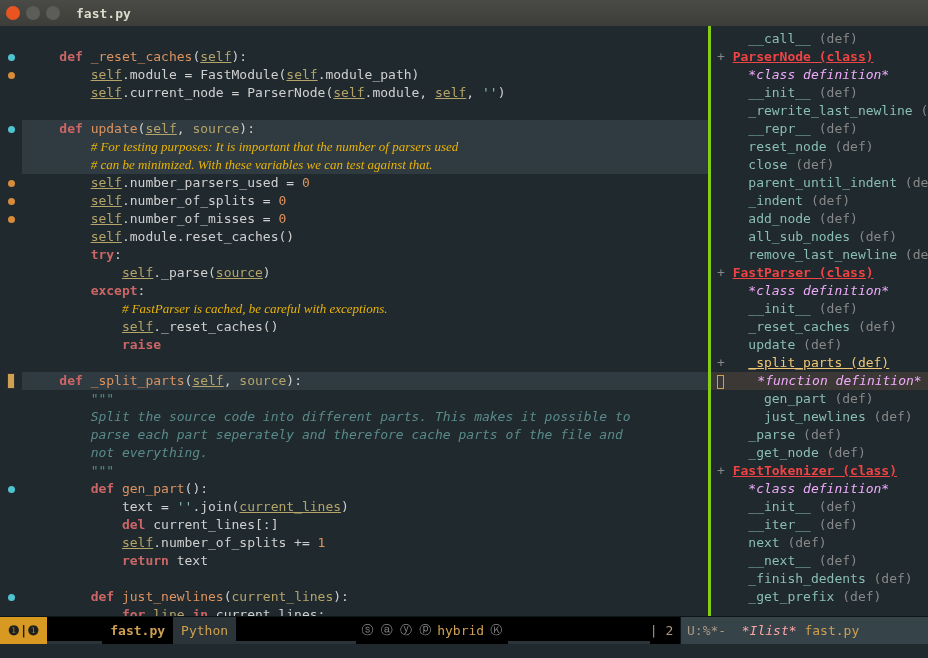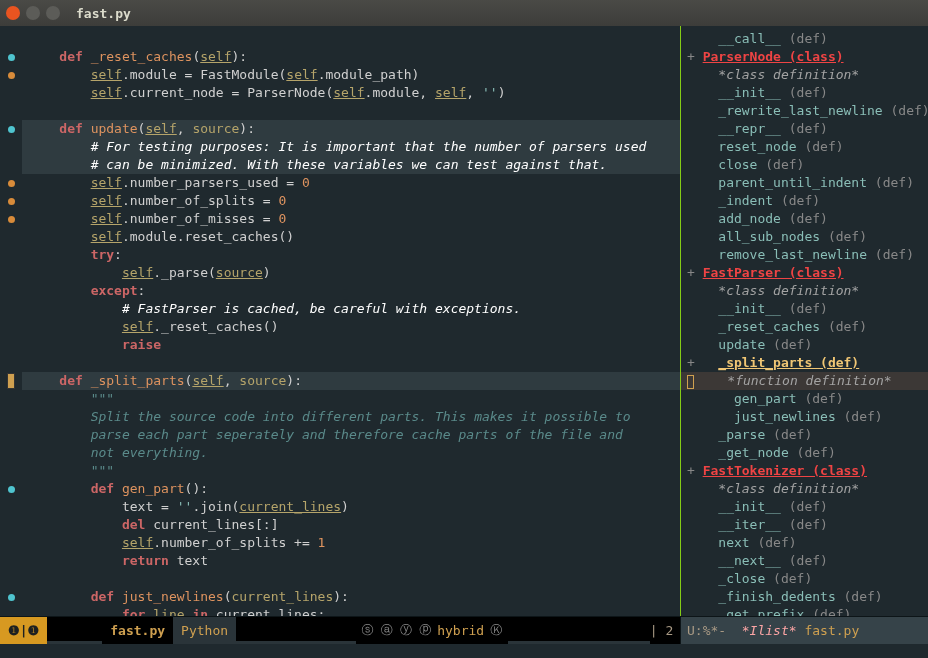--- a/index.html
+++ b/index.html
@@ -79,49 +79,49 @@
 .line { height: 18px; padding-left: 6px; }
 .line.hl { background: #2f3b40; }
 .kw { color: #cc6666; font-weight: bold; }
 .fn { color: #de935f; }
 .self { color: #b5a46a; text-decoration: underline; }
 .var { color: #b5a46a; }
 .varu { color: #b5a46a; text-decoration: underline; }
 .str { color: #8abeb7; }
 .num { color: #de935f; }
 .doc { color: #5a8a8a; font-style: italic; }
-.comment { color: #ffffff; font-style: italic; }
+.comment { color: #eab308; font-style: italic; font-family: Liberation Serif, serif; }
 
 .outline-pane {
-  width: 248px;
-  background: #1f292e;
-  border-left: 1px solid #84cc16;
+  width: 220px;
+  background: #1f292e;
+  border-left: 3px solid #84cc16;
   padding-top: 4px;
   line-height: 18px;
   overflow: hidden;
 }
 .ol-row {
   height: 18px;
   padding-left: 6px;
   white-space: nowrap;
 }
 .ol-row.hl { background: #3c3836; }
 .ol-cursor {
   display: inline-block;
   width: 7px; height: 14px;
   border: 1px solid #cfa050;
   vertical-align: middle;
   margin-right: 2px;
 }
 .ol-plus { color: #888; }
 .ol-class { color: #ef4444; text-decoration: underline; font-weight: bold; }
-.ol-classdef { color: #a3a3a3; font-style: italic; }
+.ol-classdef { color: #f0abfc; font-style: italic; }
 .ol-m { color: #8abeb7; }
 .ol-def { color: #888; }
-.ol-sel { color: #f0c674; text-decoration: underline; font-weight: bold; }
+.ol-sel { color: #f0c674; text-decoration: underline; font-weight: normal; }
 
 .statusbar {
   height: 28px;
   background: #1f292e;
   display: flex;
 }
 .sb-left {
   flex: 1;
   background: #000000;
   display: flex;
@@ -247,21 +247,20 @@
       <div class="ol-row">&nbsp;&nbsp;&nbsp;&nbsp;&nbsp;&nbsp;<span class="ol-m">gen_part</span> <span class="ol-def">(def)</span></div>
       <div class="ol-row">&nbsp;&nbsp;&nbsp;&nbsp;&nbsp;&nbsp;<span class="ol-m">just_newlines</span> <span class="ol-def">(def)</span></div>
       <div class="ol-row">&nbsp;&nbsp;&nbsp;&nbsp;<span class="ol-m">_parse</span> <span class="ol-def">(def)</span></div>
       <div class="ol-row">&nbsp;&nbsp;&nbsp;&nbsp;<span class="ol-m">_get_node</span> <span class="ol-def">(def)</span></div>
       <div class="ol-row"><span class="ol-plus">+ </span><span class="ol-class">FastTokenizer (class)</span></div>
       <div class="ol-row">&nbsp;&nbsp;&nbsp;&nbsp;<span class="ol-classdef">*class definition*</span></div>
       <div class="ol-row">&nbsp;&nbsp;&nbsp;&nbsp;<span class="ol-m">__init__</span> <span class="ol-def">(def)</span></div>
       <div class="ol-row">&nbsp;&nbsp;&nbsp;&nbsp;<span class="ol-m">__iter__</span> <span class="ol-def">(def)</span></div>
       <div class="ol-row">&nbsp;&nbsp;&nbsp;&nbsp;<span class="ol-m">next</span> <span class="ol-def">(def)</span></div>
       <div class="ol-row">&nbsp;&nbsp;&nbsp;&nbsp;<span class="ol-m">__next__</span> <span class="ol-def">(def)</span></div>
-      <div class="ol-row">&nbsp;&nbsp;&nbsp;&nbsp;<span class="ol-m">_close</span> <span class="ol-def">(def)</span></div>
       <div class="ol-row">&nbsp;&nbsp;&nbsp;&nbsp;<span class="ol-m">_finish_dedents</span> <span class="ol-def">(def)</span></div>
       <div class="ol-row">&nbsp;&nbsp;&nbsp;&nbsp;<span class="ol-m">_get_prefix</span> <span class="ol-def">(def)</span></div>
     </div>
 </div>
 
 <div class="statusbar">
   <div class="sb-left">
     <div class="seg yellow">❶|❶</div>
     <div class="seg dark">— 22k</div>
     <div class="seg fname">fast.py</div>

